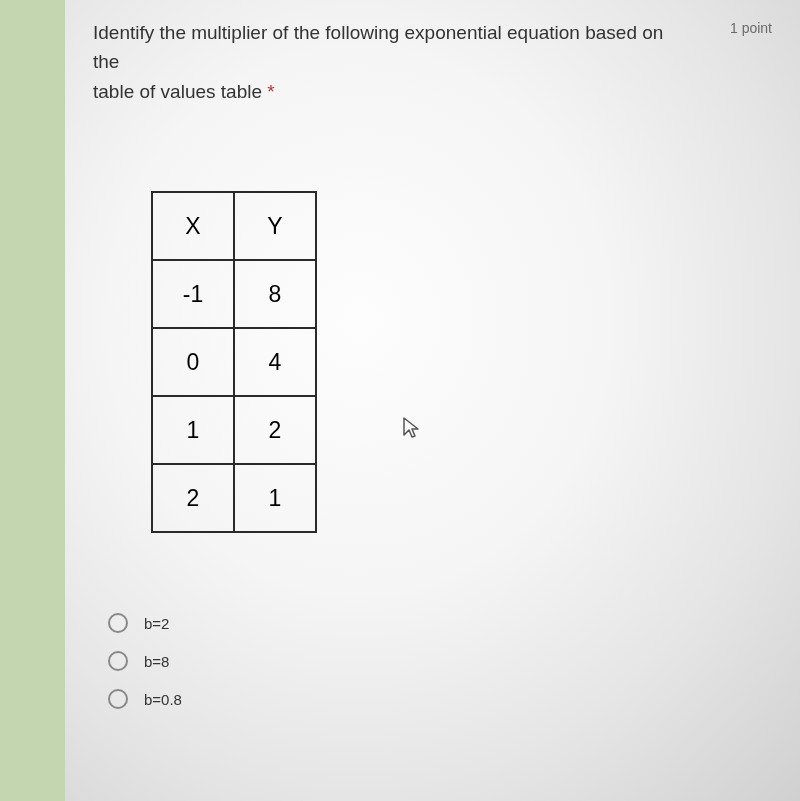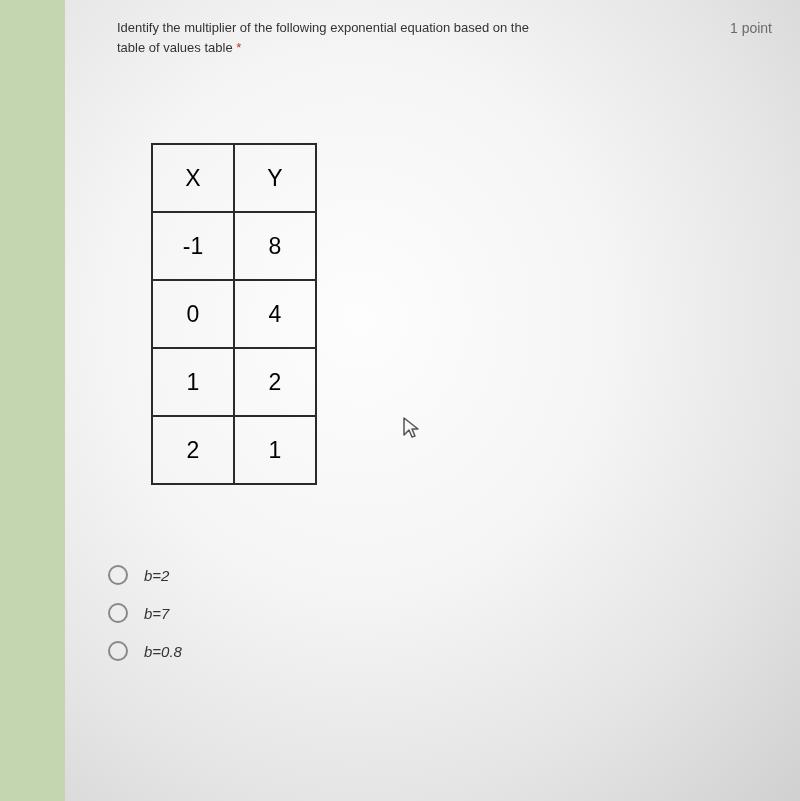--- a/index.html
+++ b/index.html
@@ -22,24 +22,23 @@
       padding: 18px 28px 20px 28px;
       position: relative;
     }
     .header {
       display: flex;
       justify-content: space-between;
       align-items: flex-start;
     }
     .question-text {
       color: #333;
-      font-size: 13px;
+      font-size: 19px;
       line-height: 1.55;
       max-width: 600px;
-      margin-left: 24px;
     }
     .asterisk {
       color: #b33;
     }
     .points {
       color: #6b6b6b;
       font-size: 14px;
       white-space: nowrap;
       margin-top: 2px;
       margin-left: 18px;
@@ -71,21 +70,20 @@
     }
     .options {
       margin-top: 80px;
       margin-left: 15px;
     }
     .option {
       display: flex;
       align-items: center;
       margin-bottom: 18px;
       cursor: pointer;
-      font-style: italic;
     }
     .radio {
       width: 20px;
       height: 20px;
       border: 2px solid #888;
       border-radius: 50%;
       margin-right: 16px;
       flex-shrink: 0;
       background: rgba(255,255,255,0.1);
     }
@@ -141,20 +139,20 @@
     </svg>
   </div>
 
   <div class="options">
     <div class="option">
       <span class="radio"></span>
       <span class="opt-label">b=2</span>
     </div>
     <div class="option">
       <span class="radio"></span>
-      <span class="opt-label">b=7</span>
+      <span class="opt-label">b=8</span>
     </div>
     <div class="option">
       <span class="radio"></span>
       <span class="opt-label">b=0.8</span>
     </div>
   </div>
 </div>
 
 </body></html>

